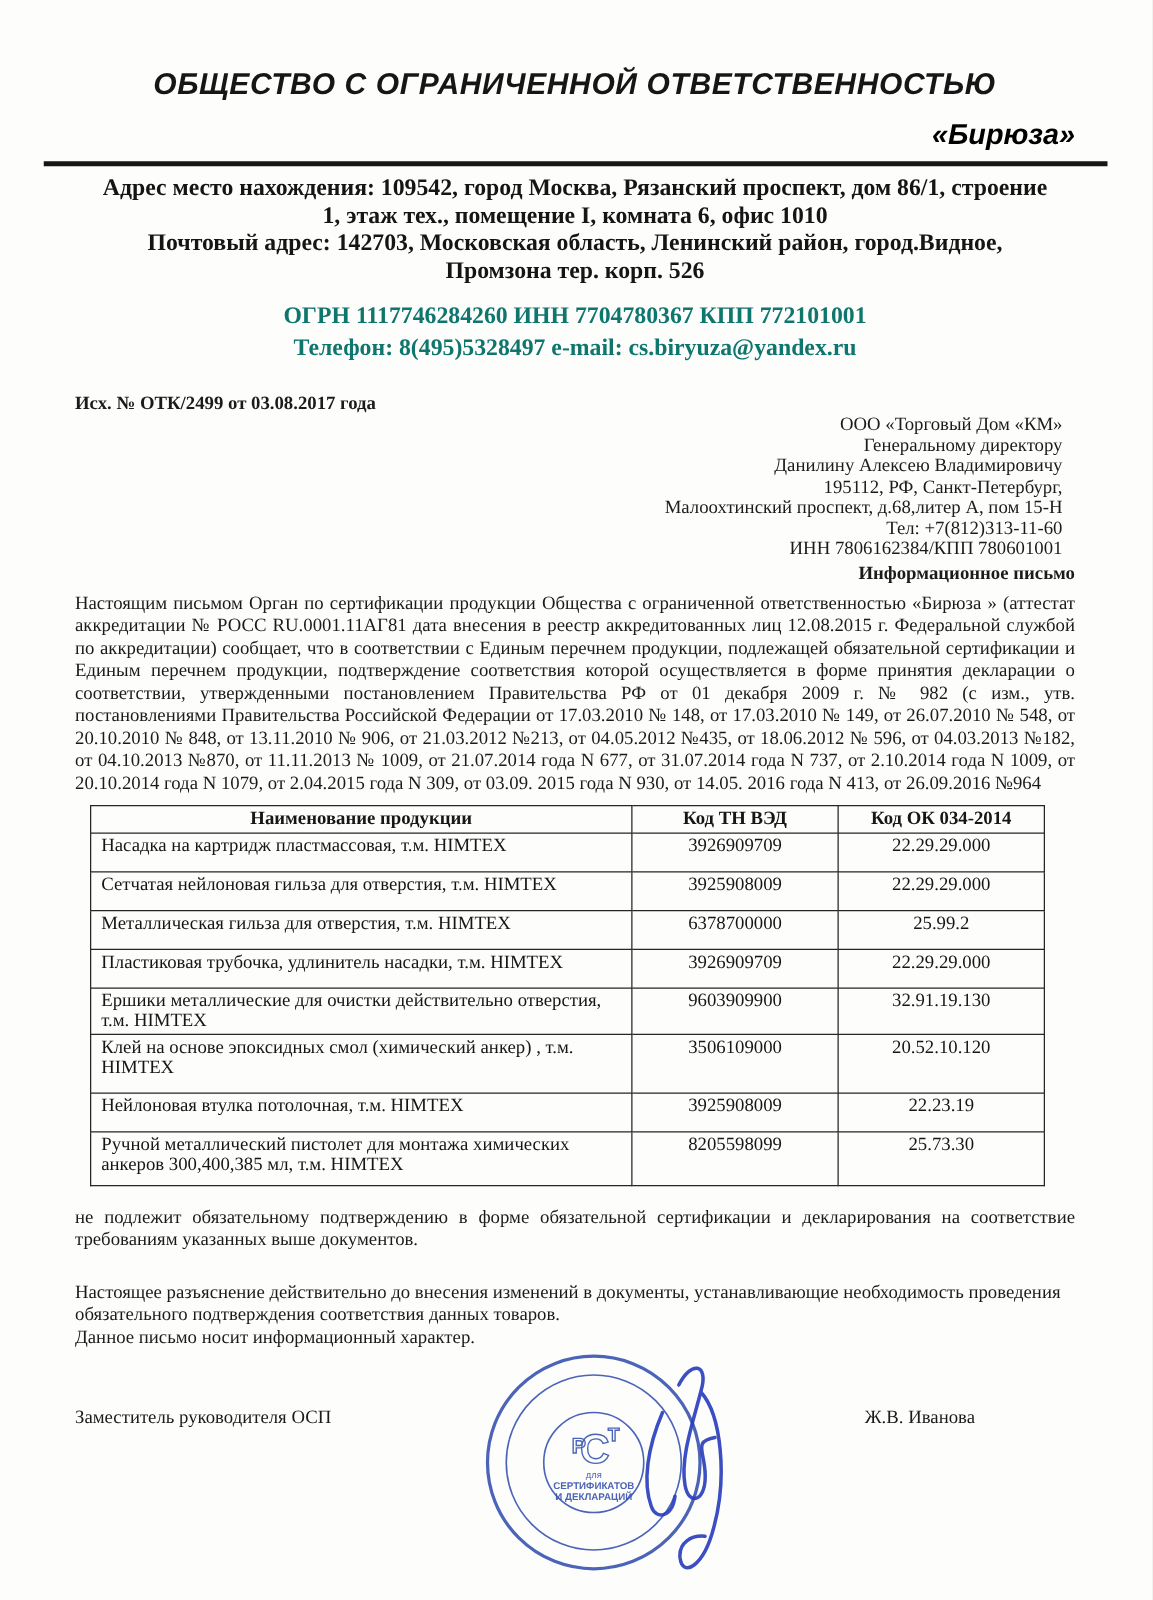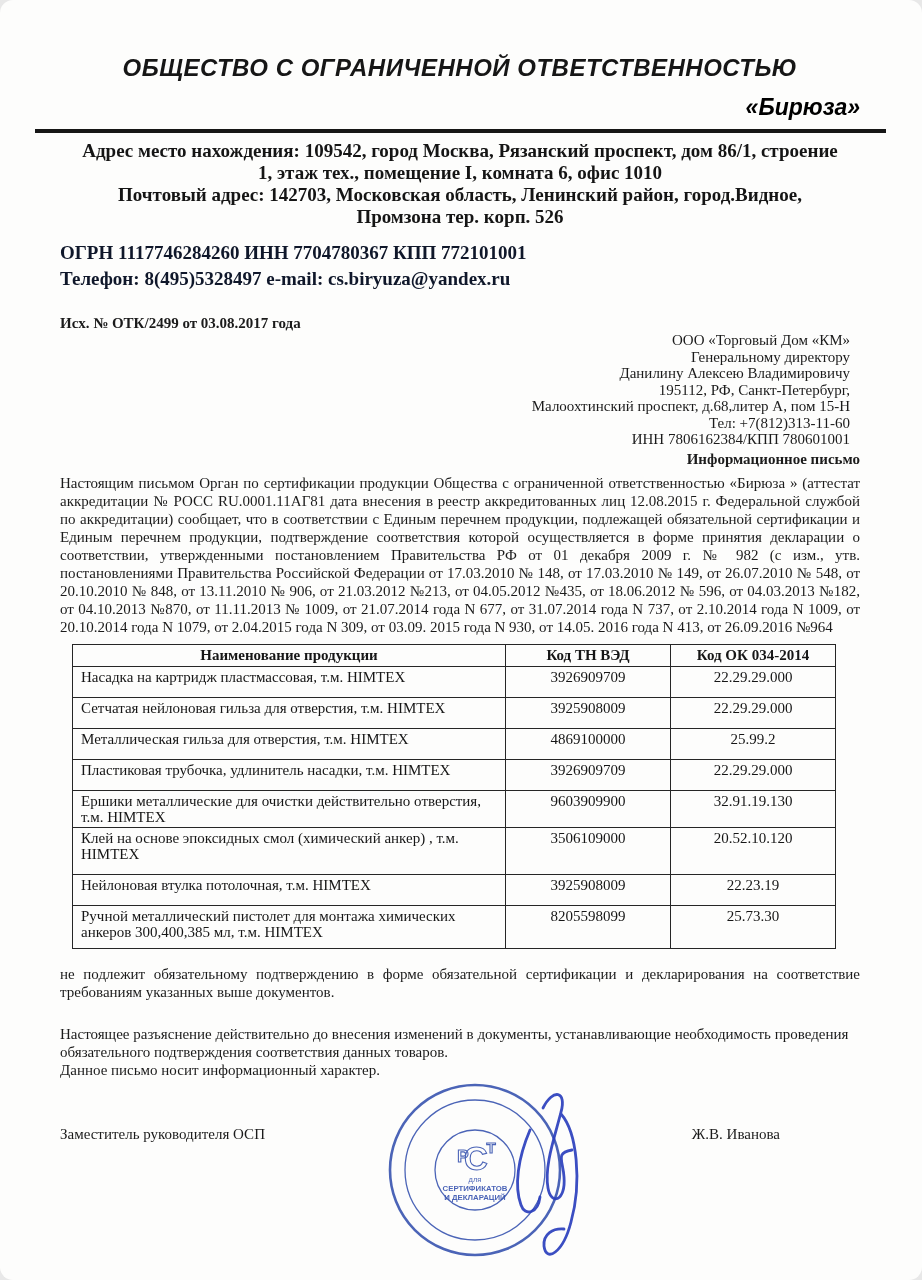--- a/index.html
+++ b/index.html
@@ -3,42 +3,41 @@
 <meta charset="utf-8">
 <style>
   html,body{margin:0;padding:0;background:#e8e8e8;}
   .page{
     position:relative; width:922px; height:1280px; margin:0 auto;
     background:#fdfdfc; box-sizing:border-box;
     padding:46px 62px 0 60px;
     font-family:"Liberation Serif","DejaVu Serif",serif;
     font-size:15px; line-height:18px; color:#1b1b1b;
     overflow:hidden;
-    border-radius:13px;
   }
   .org-type{
     margin:8px 0 0; text-align:center;
     font-family:"Liberation Sans","DejaVu Sans",sans-serif;
     font-style:italic; font-weight:bold; font-size:24px; line-height:28px;
     letter-spacing:.5px; color:#161616;
   }
   .org-name{
     margin:8px 0 0; text-align:right;
     font-family:"Liberation Sans","DejaVu Sans",sans-serif;
     font-style:italic; font-weight:bold; font-size:23px; line-height:34px;
     color:#000000;
   }
   .head-rule{ border:none; border-top:4px solid #161616; margin:5px -26px 0 -25px; }
   .addr{
     margin:7px 0 0; text-align:center; font-weight:bold;
     font-size:19px; line-height:22px; white-space:pre-line; color:#151515;
   }
   .reg{
-    margin:12px 0 0; font-weight:bold;
-    font-size:19px; line-height:26px; white-space:pre-line; color:#0f172a;
+    margin:12px 0 0; text-align:center; font-weight:bold;
+    font-size:19px; line-height:26px; white-space:pre-line; color:#0f766e;
   }
   .ref-line{ margin:22px 0 0; font-weight:bold; font-size:15px; line-height:18px; }
   .recipient{
     margin:0; text-align:right; font-size:15px; line-height:16.5px;
     white-space:pre-line; padding-right:10px;
   }
   .letter-title{ margin:2px 0 0; text-align:right; font-weight:bold; font-size:15px; }
   .body-par{ margin:6px 0 0; text-align:justify; }
   table.codes{
     margin:8px 0 0 12px; border-collapse:collapse; width:763px;
@@ -107,21 +106,21 @@
           <td class="code">3926909709</td>
           <td class="code">22.29.29.000</td>
         </tr>
       <tr class="pb">
           <td>Сетчатая нейлоновая гильза для отверстия, т.м. HIMTEX</td>
           <td class="code">3925908009</td>
           <td class="code">22.29.29.000</td>
         </tr>
       <tr class="pb">
           <td>Металлическая гильза для отверстия, т.м. HIMTEX</td>
-          <td class="code">4869100000</td>
+          <td class="code">6378700000</td>
           <td class="code">25.99.2</td>
         </tr>
       <tr class="pb">
           <td>Пластиковая трубочка, удлинитель насадки, т.м. HIMTEX</td>
           <td class="code">3926909709</td>
           <td class="code">22.29.29.000</td>
         </tr>
       <tr>
           <td>Ершики металлические для очистки действительно отверстия, т.м. HIMTEX</td>
           <td class="code">9603909900</td>

